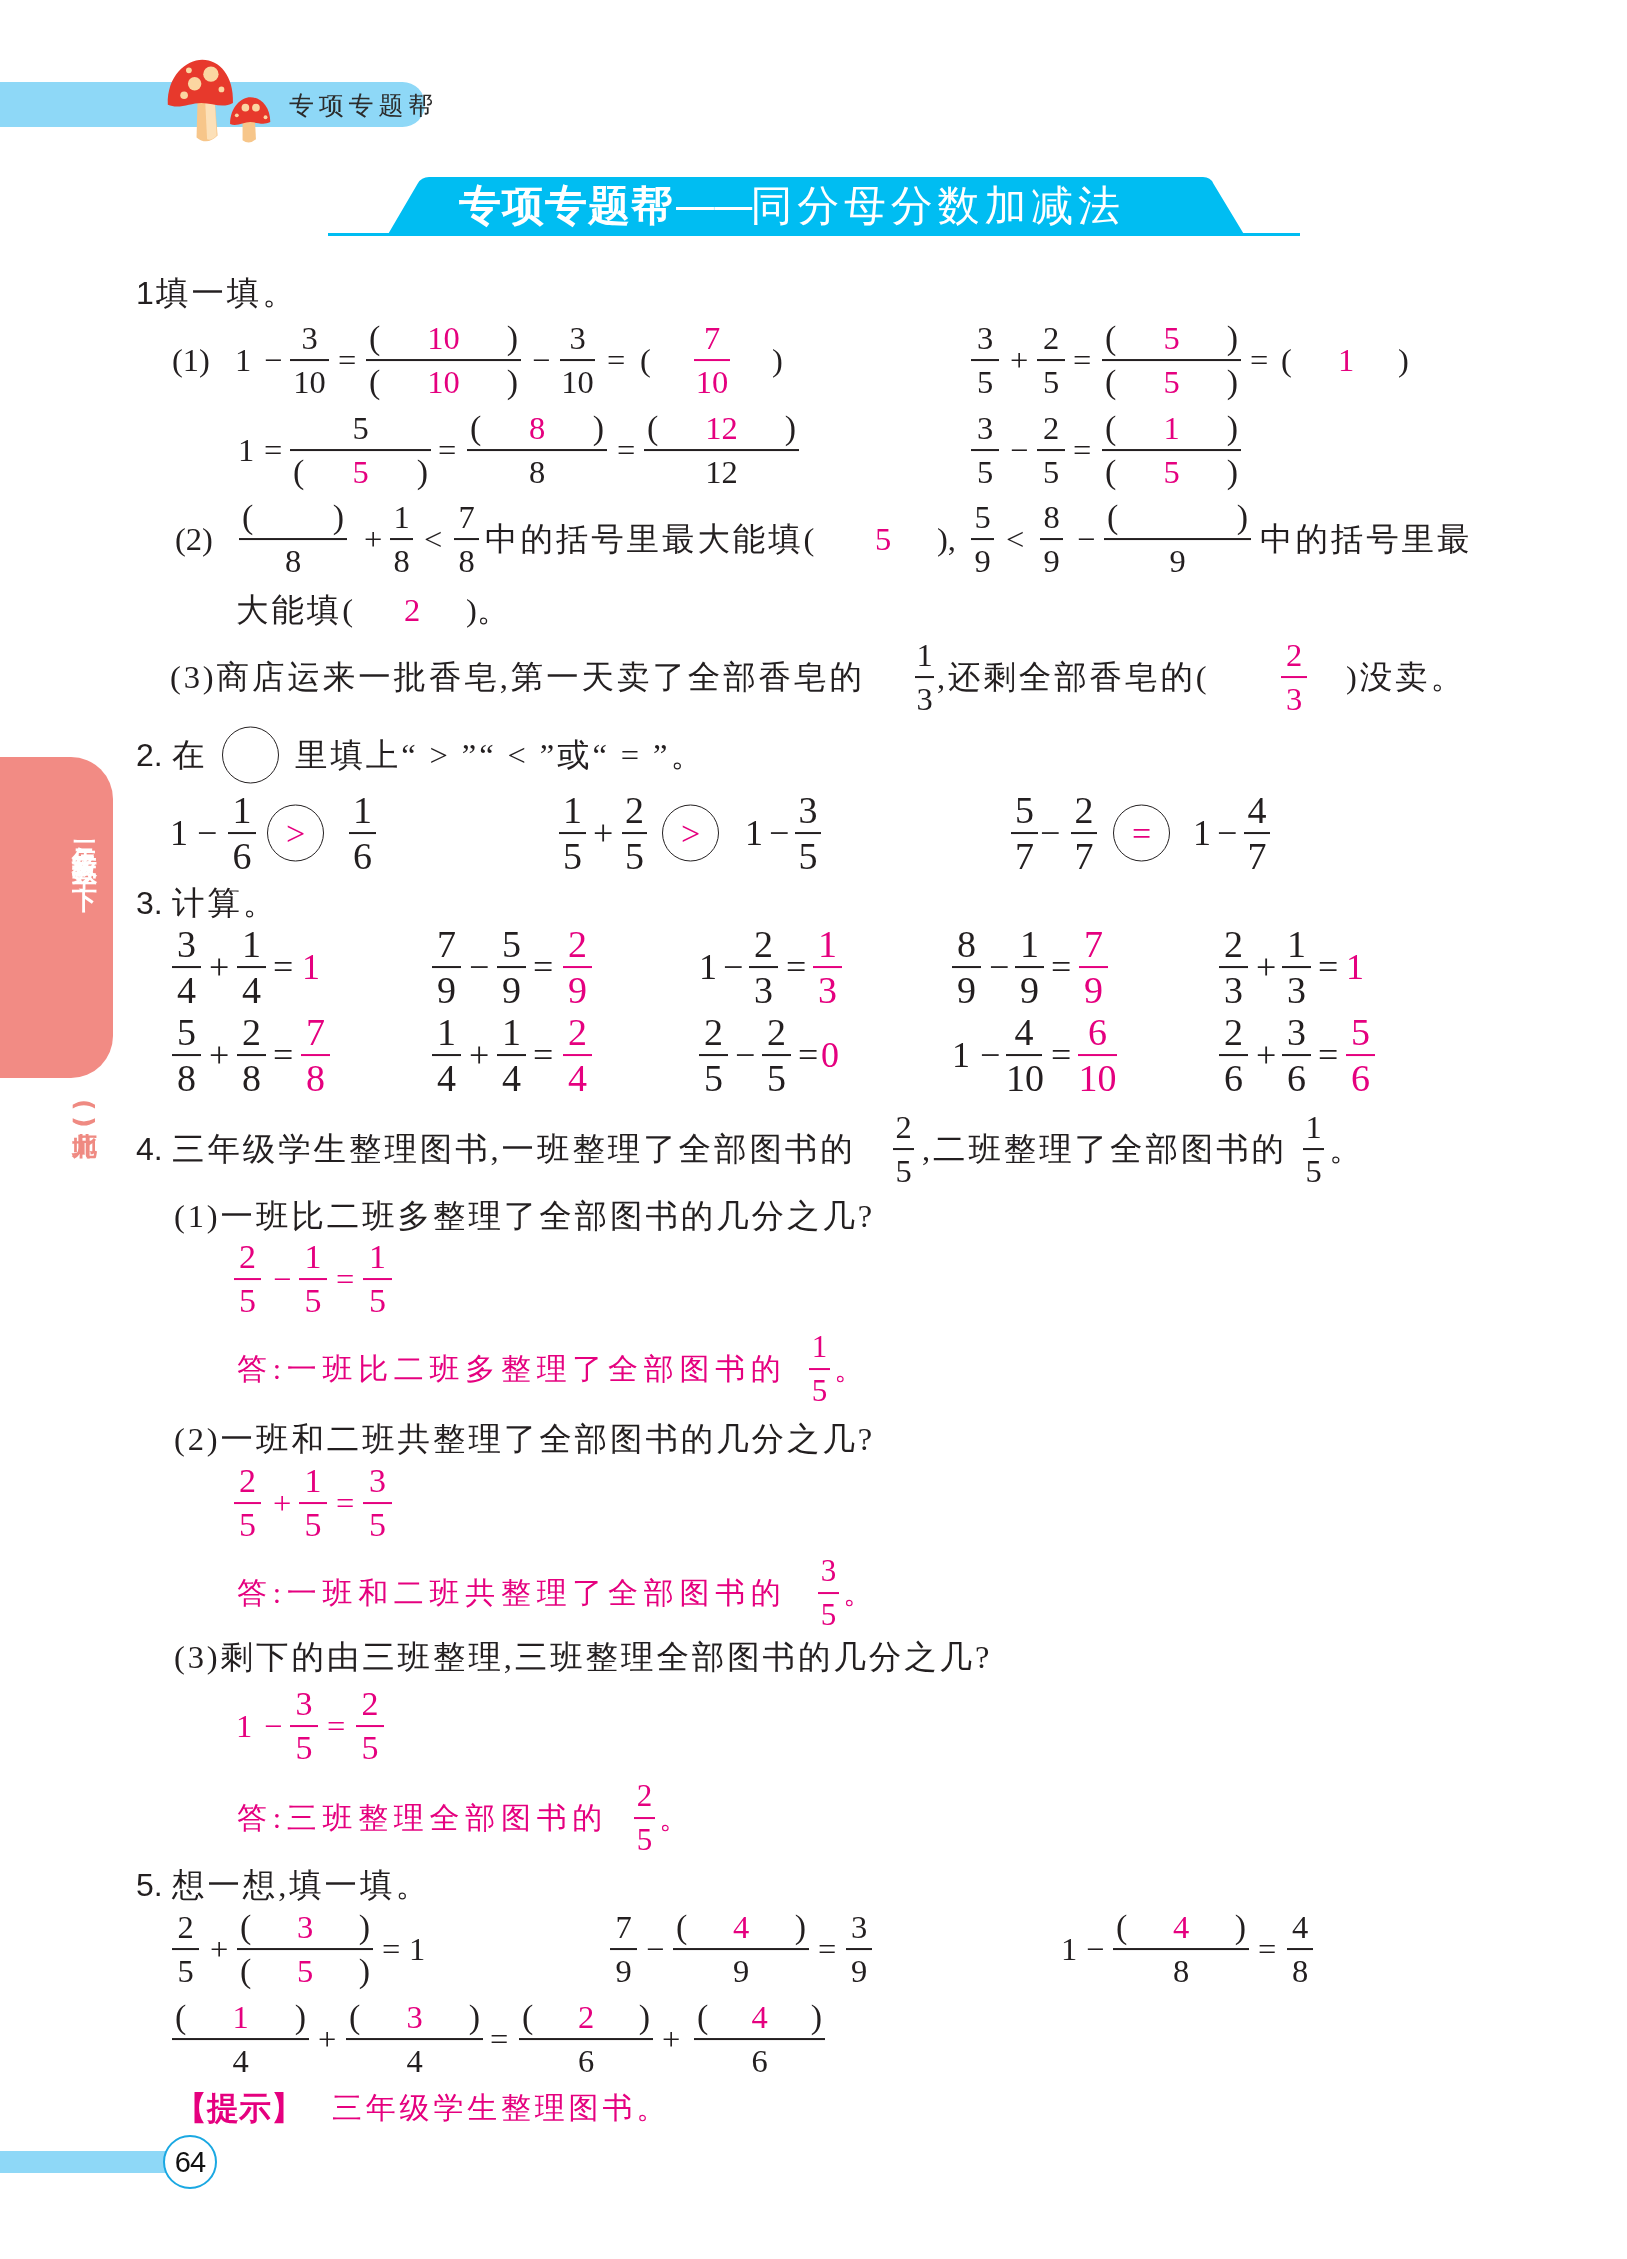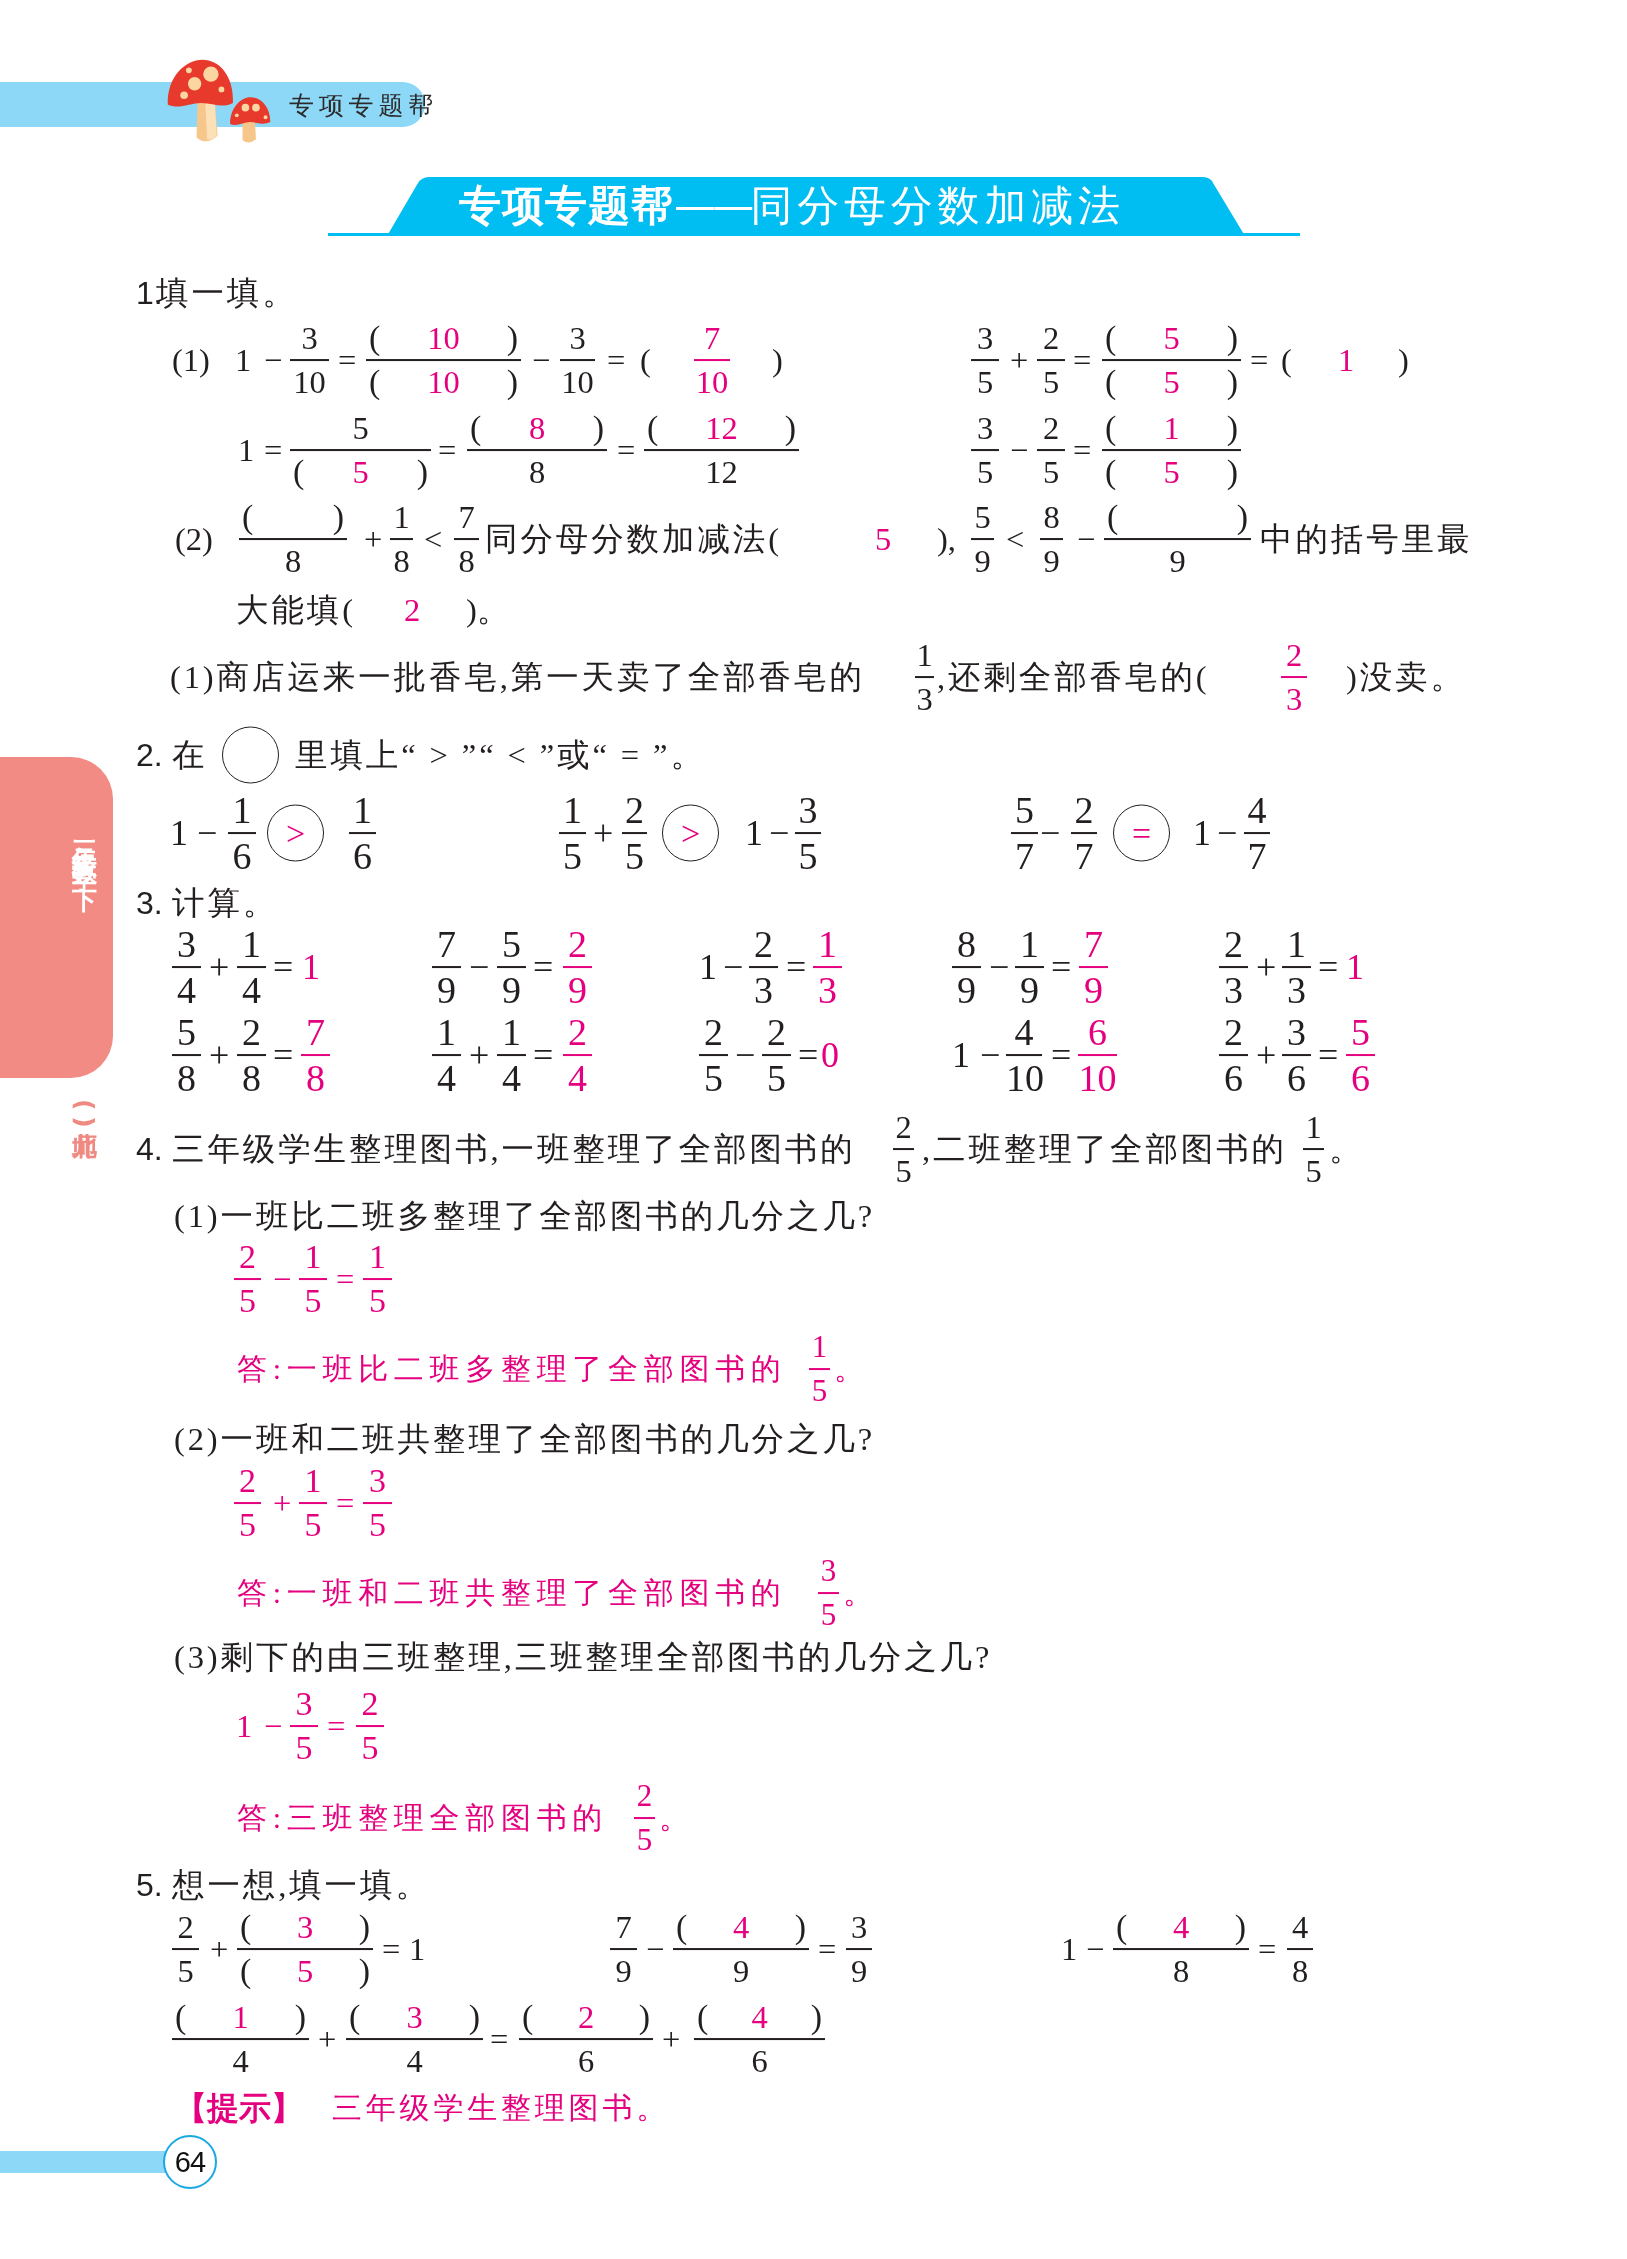--- a/index.html
+++ b/index.html
@@ -198,21 +198,21 @@
       <span class="n">1</span>
       <i class="b"></i>
       <span class="d">8</span>
     </div>
   <span class="t" style="left:424px">&lt;</span>
   <div class="f" style="left:454px;width:25px">
       <span class="n">7</span>
       <i class="b"></i>
       <span class="d">8</span>
     </div>
-  <span class="t cjk" style="left:485px">同分母分数加减法(</span>
+  <span class="t cjk" style="left:485px">中的括号里最大能填(</span>
   <span class="t p" style="left:875px">5</span>
   <span class="t" style="left:937px">),</span>
   <div class="f" style="left:971px;width:23px">
       <span class="n">5</span>
       <i class="b"></i>
       <span class="d">9</span>
     </div>
   <span class="t" style="left:1006px">&lt;</span>
   <div class="f" style="left:1040px;width:23px">
       <span class="n">8</span>
@@ -227,21 +227,21 @@
     </div>
   <span class="t cjk" style="left:1260px">中的括号里最</span>
 </div>
 <div class="row" style="top:610px">
   <span class="t cjk" style="left:236px">大能填(</span>
   <span class="t p" style="left:404px">2</span>
   <span class="t" style="left:466px">)。</span>
 </div>
 
 <div class="row" style="top:677px">
-  <span class="t cjk" style="left:170px">(1)商店运来一批香皂,第一天卖了全部香皂的</span>
+  <span class="t cjk" style="left:170px">(3)商店运来一批香皂,第一天卖了全部香皂的</span>
   <div class="f" style="left:915px;width:19px">
       <span class="n">1</span>
       <i class="b"></i>
       <span class="d">3</span>
     </div>
   <span class="t cjk" style="left:937px">,还剩全部香皂的(</span>
   <div class="f p" style="left:1281px;width:26px">
       <span class="n">2</span>
       <i class="b"></i>
       <span class="d">3</span>

